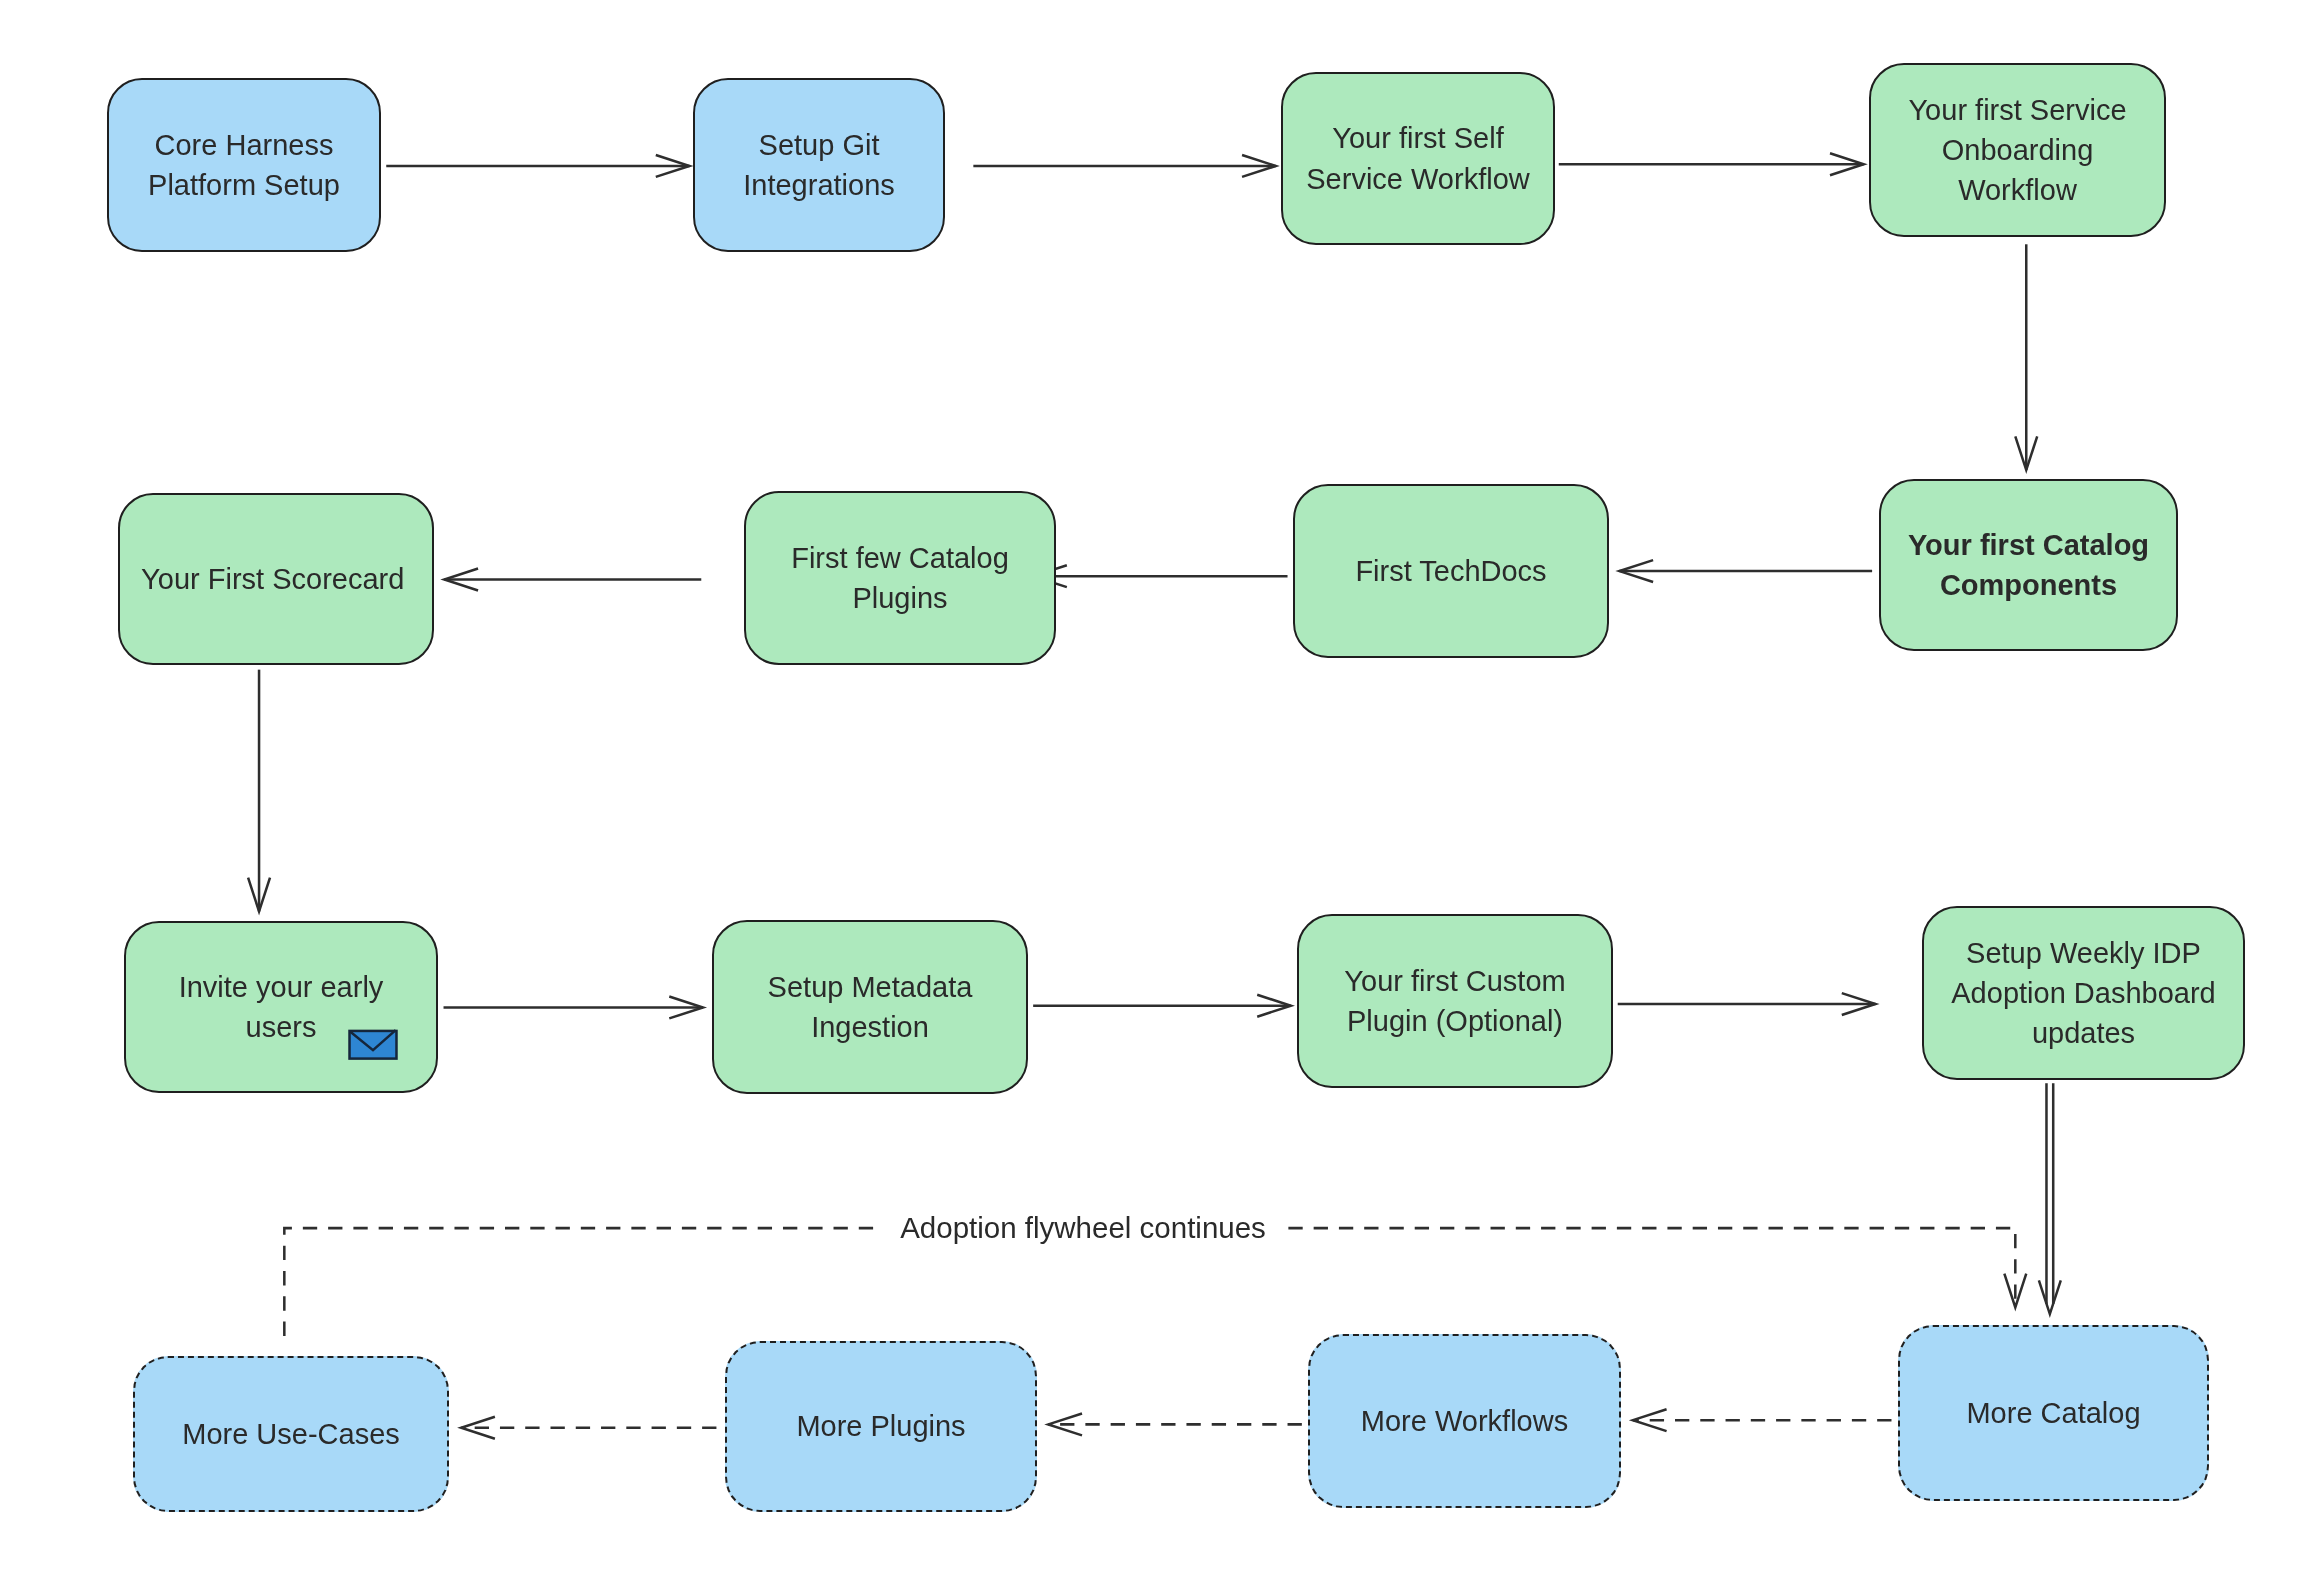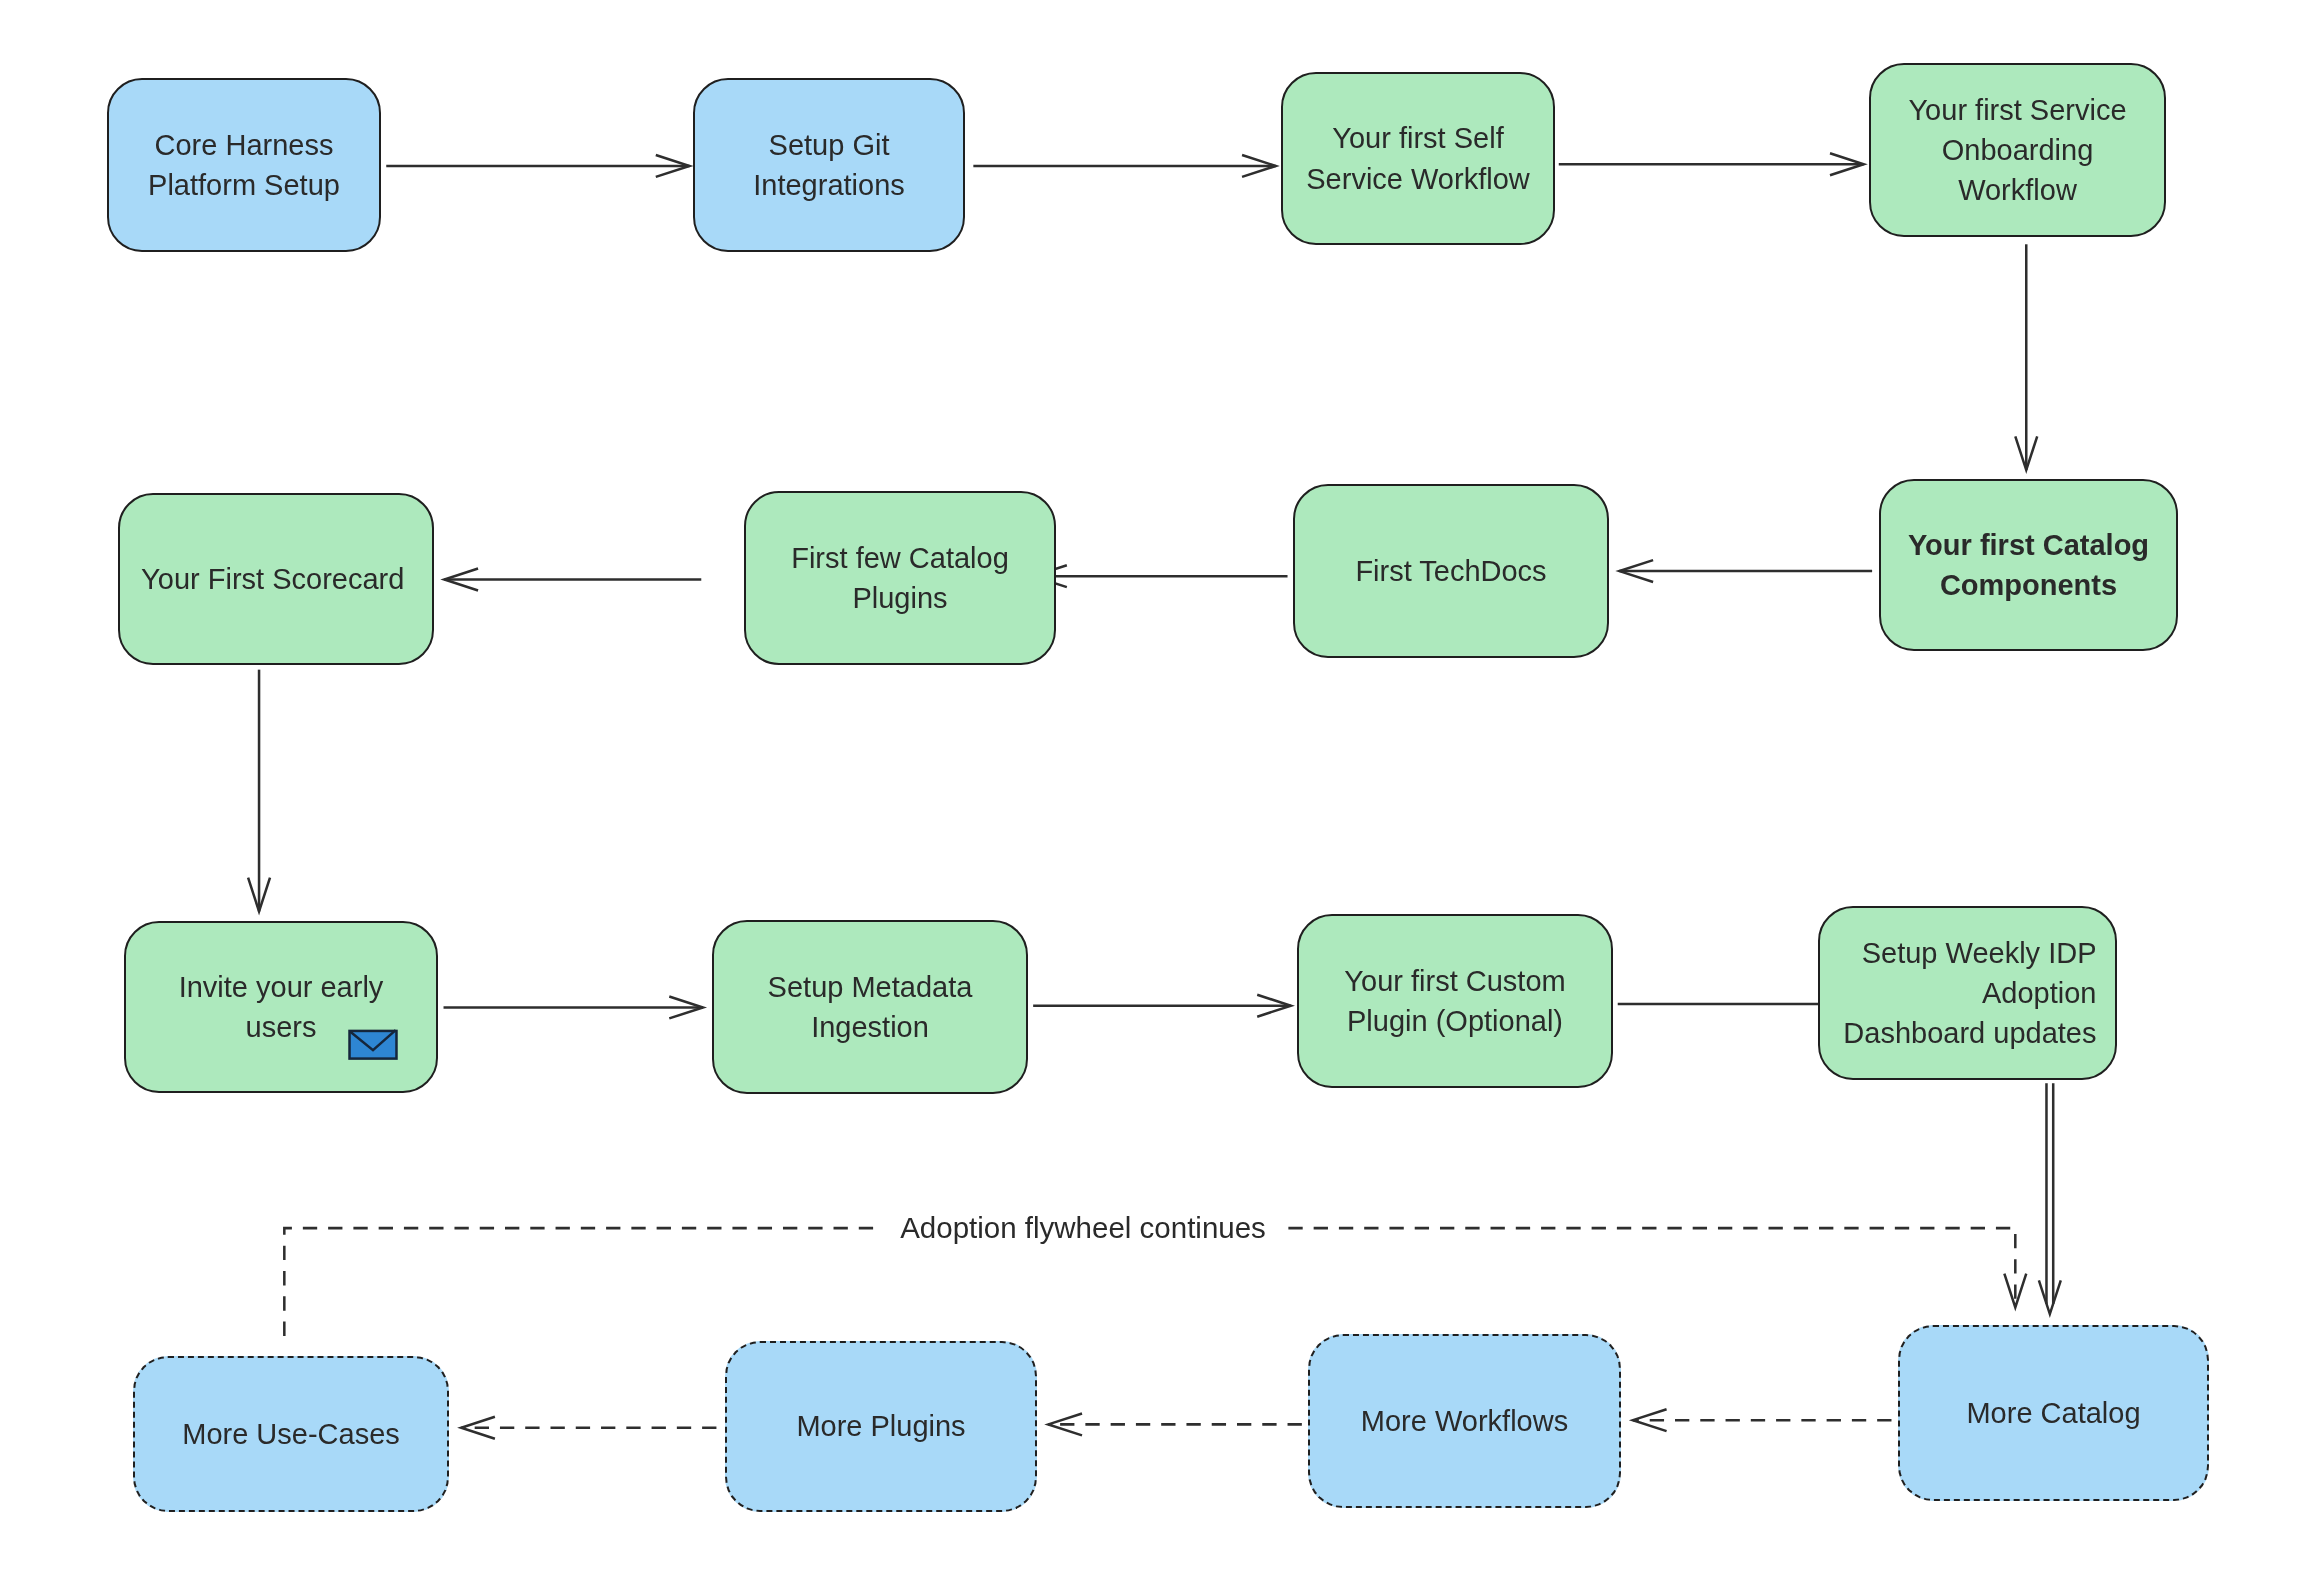--- a/index.html
+++ b/index.html
@@ -100,21 +100,21 @@
   </g>
   <g>
     <path class="dash" d="M850 1695 H547"></path>
       <path d="M587 1682 L547 1695 L587 1708"></path>
   </g>
 </svg>
 
 <div class="node blue" style="left:107px;  top:78px;   width:274px; height:174px;">
   <span>Core Harness Platform Setup</span>
 </div>
-<div class="node blue" style="left:693px;  top:78px;   width:272px; height:174px;align-items:center;">
+<div class="node blue" style="left:693px;  top:78px;   width:252px; height:174px;align-items:center;">
   <span>Setup Git Integrations</span>
 </div>
 <div class="node green" style="left:1281px; top:72px;   width:274px; height:173px;">
   <span>Your first Self Service Workflow</span>
 </div>
 <div class="node green" style="left:1869px; top:63px;   width:297px; height:174px;">
   <span>Your first Service Onboarding Workflow</span>
 </div>
 
 <div class="node green" style="left:1879px; top:479px;  width:299px; height:172px;font-weight:bold;">
@@ -138,21 +138,21 @@
       <polyline points="4,8 31,30 58,6" fill="none" stroke="#15263c" stroke-width="3"></polyline>
     </svg>
   </span>
 </div>
 <div class="node green" style="left:712px;  top:920px; width:316px; height:174px;">
   <span>Setup Metadata Ingestion</span>
 </div>
 <div class="node green" style="left:1297px; top:914px; width:316px; height:174px;">
   <span>Your first Custom Plugin (Optional)</span>
 </div>
-<div class="node green" style="left:1818px; top:906px; width:299px; height:174px;text-align:right;">
+<div class="node green" style="left:1922px; top:906px; width:323px; height:174px;">
   <span>Setup Weekly IDP Adoption Dashboard updates</span>
 </div>
 
 <div class="flywheel-label">Adoption flywheel continues</div>
 
 <div class="node blue-dashed" style="left:1898px; top:1325px; width:311px; height:176px;">
   <span>More Catalog</span>
 </div>
 <div class="node blue-dashed" style="left:1308px; top:1334px; width:313px; height:174px;text-align:right;">
   <span>More Workflows</span>

